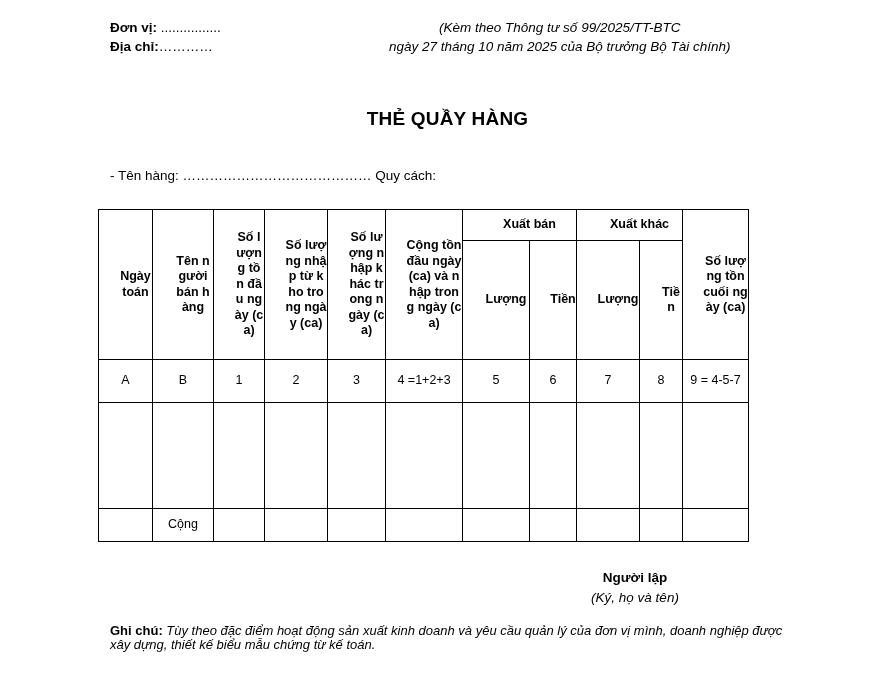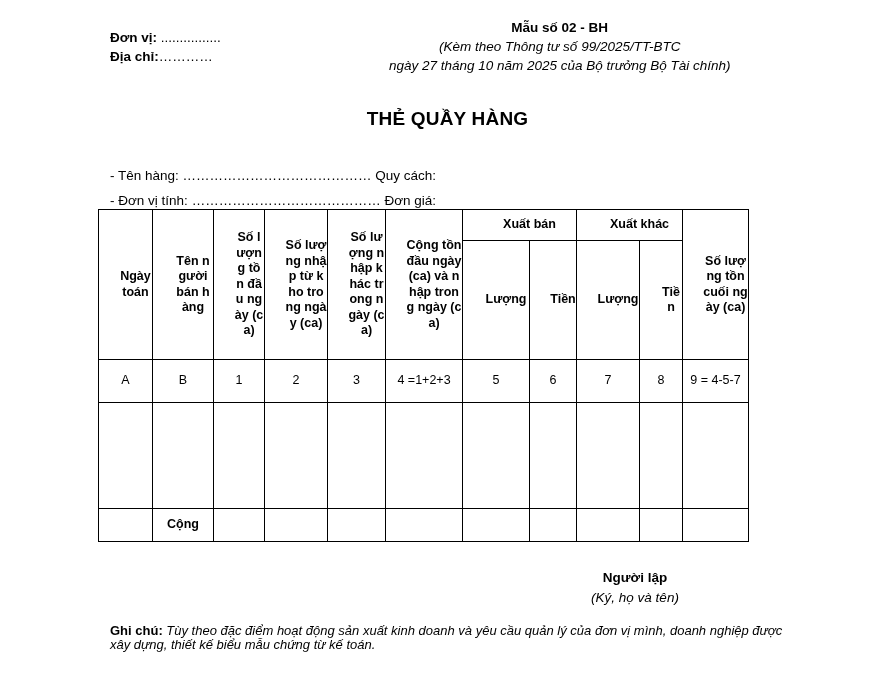--- a/index.html
+++ b/index.html
@@ -137,21 +137,21 @@
     font-size: 13px;
     word-break: normal;
   }
   td.blank {
     height: 105px;
   }
   td.sum {
     height: 32px;
   }
   td.sum-label {
-    font-weight: bold;
+    font-weight: normal;
     font-size: 13px;
     word-break: normal;
   }
 
   
   .signature {
     position: absolute;
     top: 568px;
     left: 520px;
     width: 230px;
@@ -189,40 +189,34 @@
   <div class="header-row">
     <div class="header-left">
       <div>
         <span class="ln">Đơn vị:</span><span class="dots"> ................</span>
       </div>
       <div>
         <span class="ln">Địa chỉ:</span><span class="dots">…………</span>
       </div>
     </div>
     <div class="header-right">
-      <div class="form-code">Mẫu số 02 - BH</div>
       <div class="circ">(Kèm theo Thông tư số 99/2025/TT-BTC</div>
       <div class="circ">ngày 27 tháng 10 năm 2025 của Bộ trưởng Bộ Tài chính)</div>
     </div>
   </div>
 
   <div class="title-block">
     <div class="doc-title">THẺ QUẦY HÀNG</div>
   </div>
 
   <div class="info-lines">
     <div class="seg">
       <span>- Tên hàng:</span>
       <span>……………………………………</span>
       <span>Quy cách:</span>
-    </div>
-    <div class="seg">
-      <span>- Đơn vị tính:</span>
-      <span>……………………………………</span>
-      <span>Đơn giá:</span>
     </div>
   </div>
 
   <div class="tbl-wrap">
     <table class="grid">
       <colgroup>
         <col style="width:54px">
         <col style="width:61px">
         <col style="width:51px">
         <col style="width:63px">

